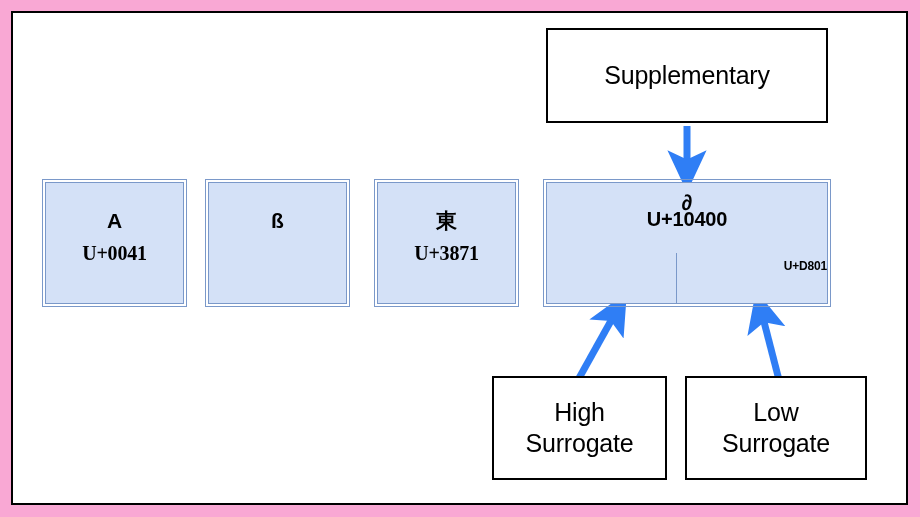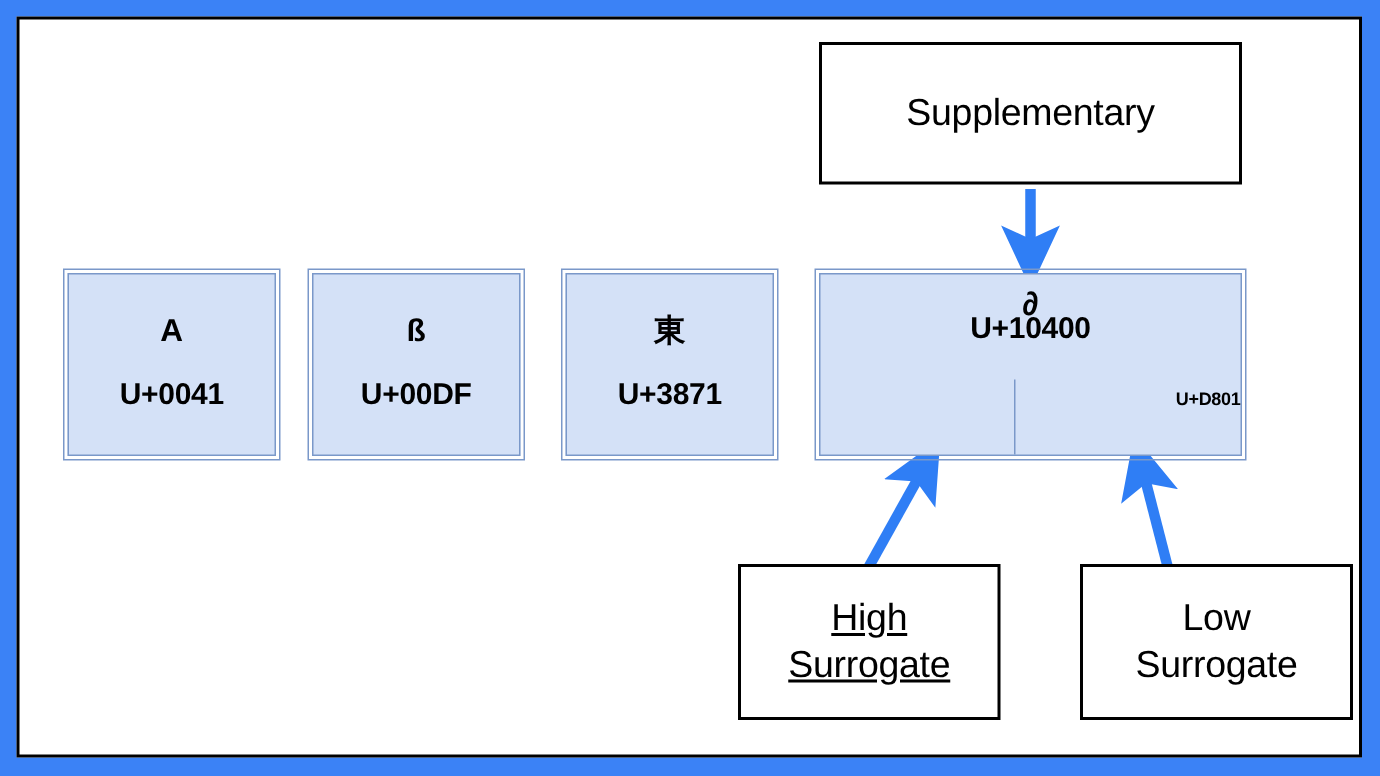--- a/index.html
+++ b/index.html
@@ -10,21 +10,21 @@
   body {
     width: 920px;
     height: 517px;
     font-family: "Liberation Sans", sans-serif;
     overflow: hidden;
   }
   #canvas {
     position: relative;
     width: 920px;
     height: 517px;
-    background: #3b82f6;
+    background: #f9a8d4;
   }
   
   .frame {
     position: absolute;
     left: 11px;
     top: 11px;
     width: 897px;
     height: 494px;
     border: 2px solid #000000;
     box-sizing: border-box;
@@ -64,21 +64,21 @@
   #cell-a, #cell-sharps, #cell-cjk {
     width: 139px;
     height: 122px;
     top: 182px;
   }
   #cell-a { left: 45px; }
   #cell-sharps { left: 208px; }
   #cell-cjk { left: 377px; }
 
   #cell-a .glyph, #cell-sharps .glyph, #cell-cjk .glyph { top: 26px; }
-  #cell-a .cp, #cell-sharps .cp, #cell-cjk .cp { top: 68px; }
+  #cell-a .cp, #cell-sharps .cp, #cell-cjk .cp { top: 58px; font-family: Liberation Serif, serif; }
 
   
   #cell-supp {
     left: 546px;
     width: 282px;
     height: 122px;
     top: 182px;
   }
   #cell-supp .glyph { top: 8px; font-size: 22px; }
   #cell-supp .cp-main { top: 24px; }
@@ -127,28 +127,26 @@
     left: 546px;
     top: 28px;
     width: 282px;
     height: 95px;
   }
   #callout-high {
     left: 492px;
     top: 376px;
     width: 175px;
     height: 104px;
-    text-decoration: underline;
   }
   #callout-low {
     left: 685px;
     top: 376px;
     width: 182px;
     height: 104px;
-    margin-left: 35px;
   }
   svg.arrows {
     position: absolute;
     left: 0;
     top: 0;
     width: 920px;
     height: 517px;
     pointer-events: none;
   }
 </style>
@@ -179,21 +177,20 @@
     </div>
   </div>
 
   <div class="cell" id="cell-a">
     <div class="glyph">A</div>
     <div class="cp">U+0041</div>
   </div>
 
   <div class="cell" id="cell-sharps">
     <div class="glyph">ß</div>
-    <div class="cp">U+00DF</div>
   </div>
 
   <div class="cell" id="cell-cjk">
     <div class="glyph">東</div>
     <div class="cp">U+3871</div>
   </div>
 
   <div class="cell" id="cell-supp">
     <div class="glyph">∂</div>
     <div class="cp cp-main">U+10400</div>

